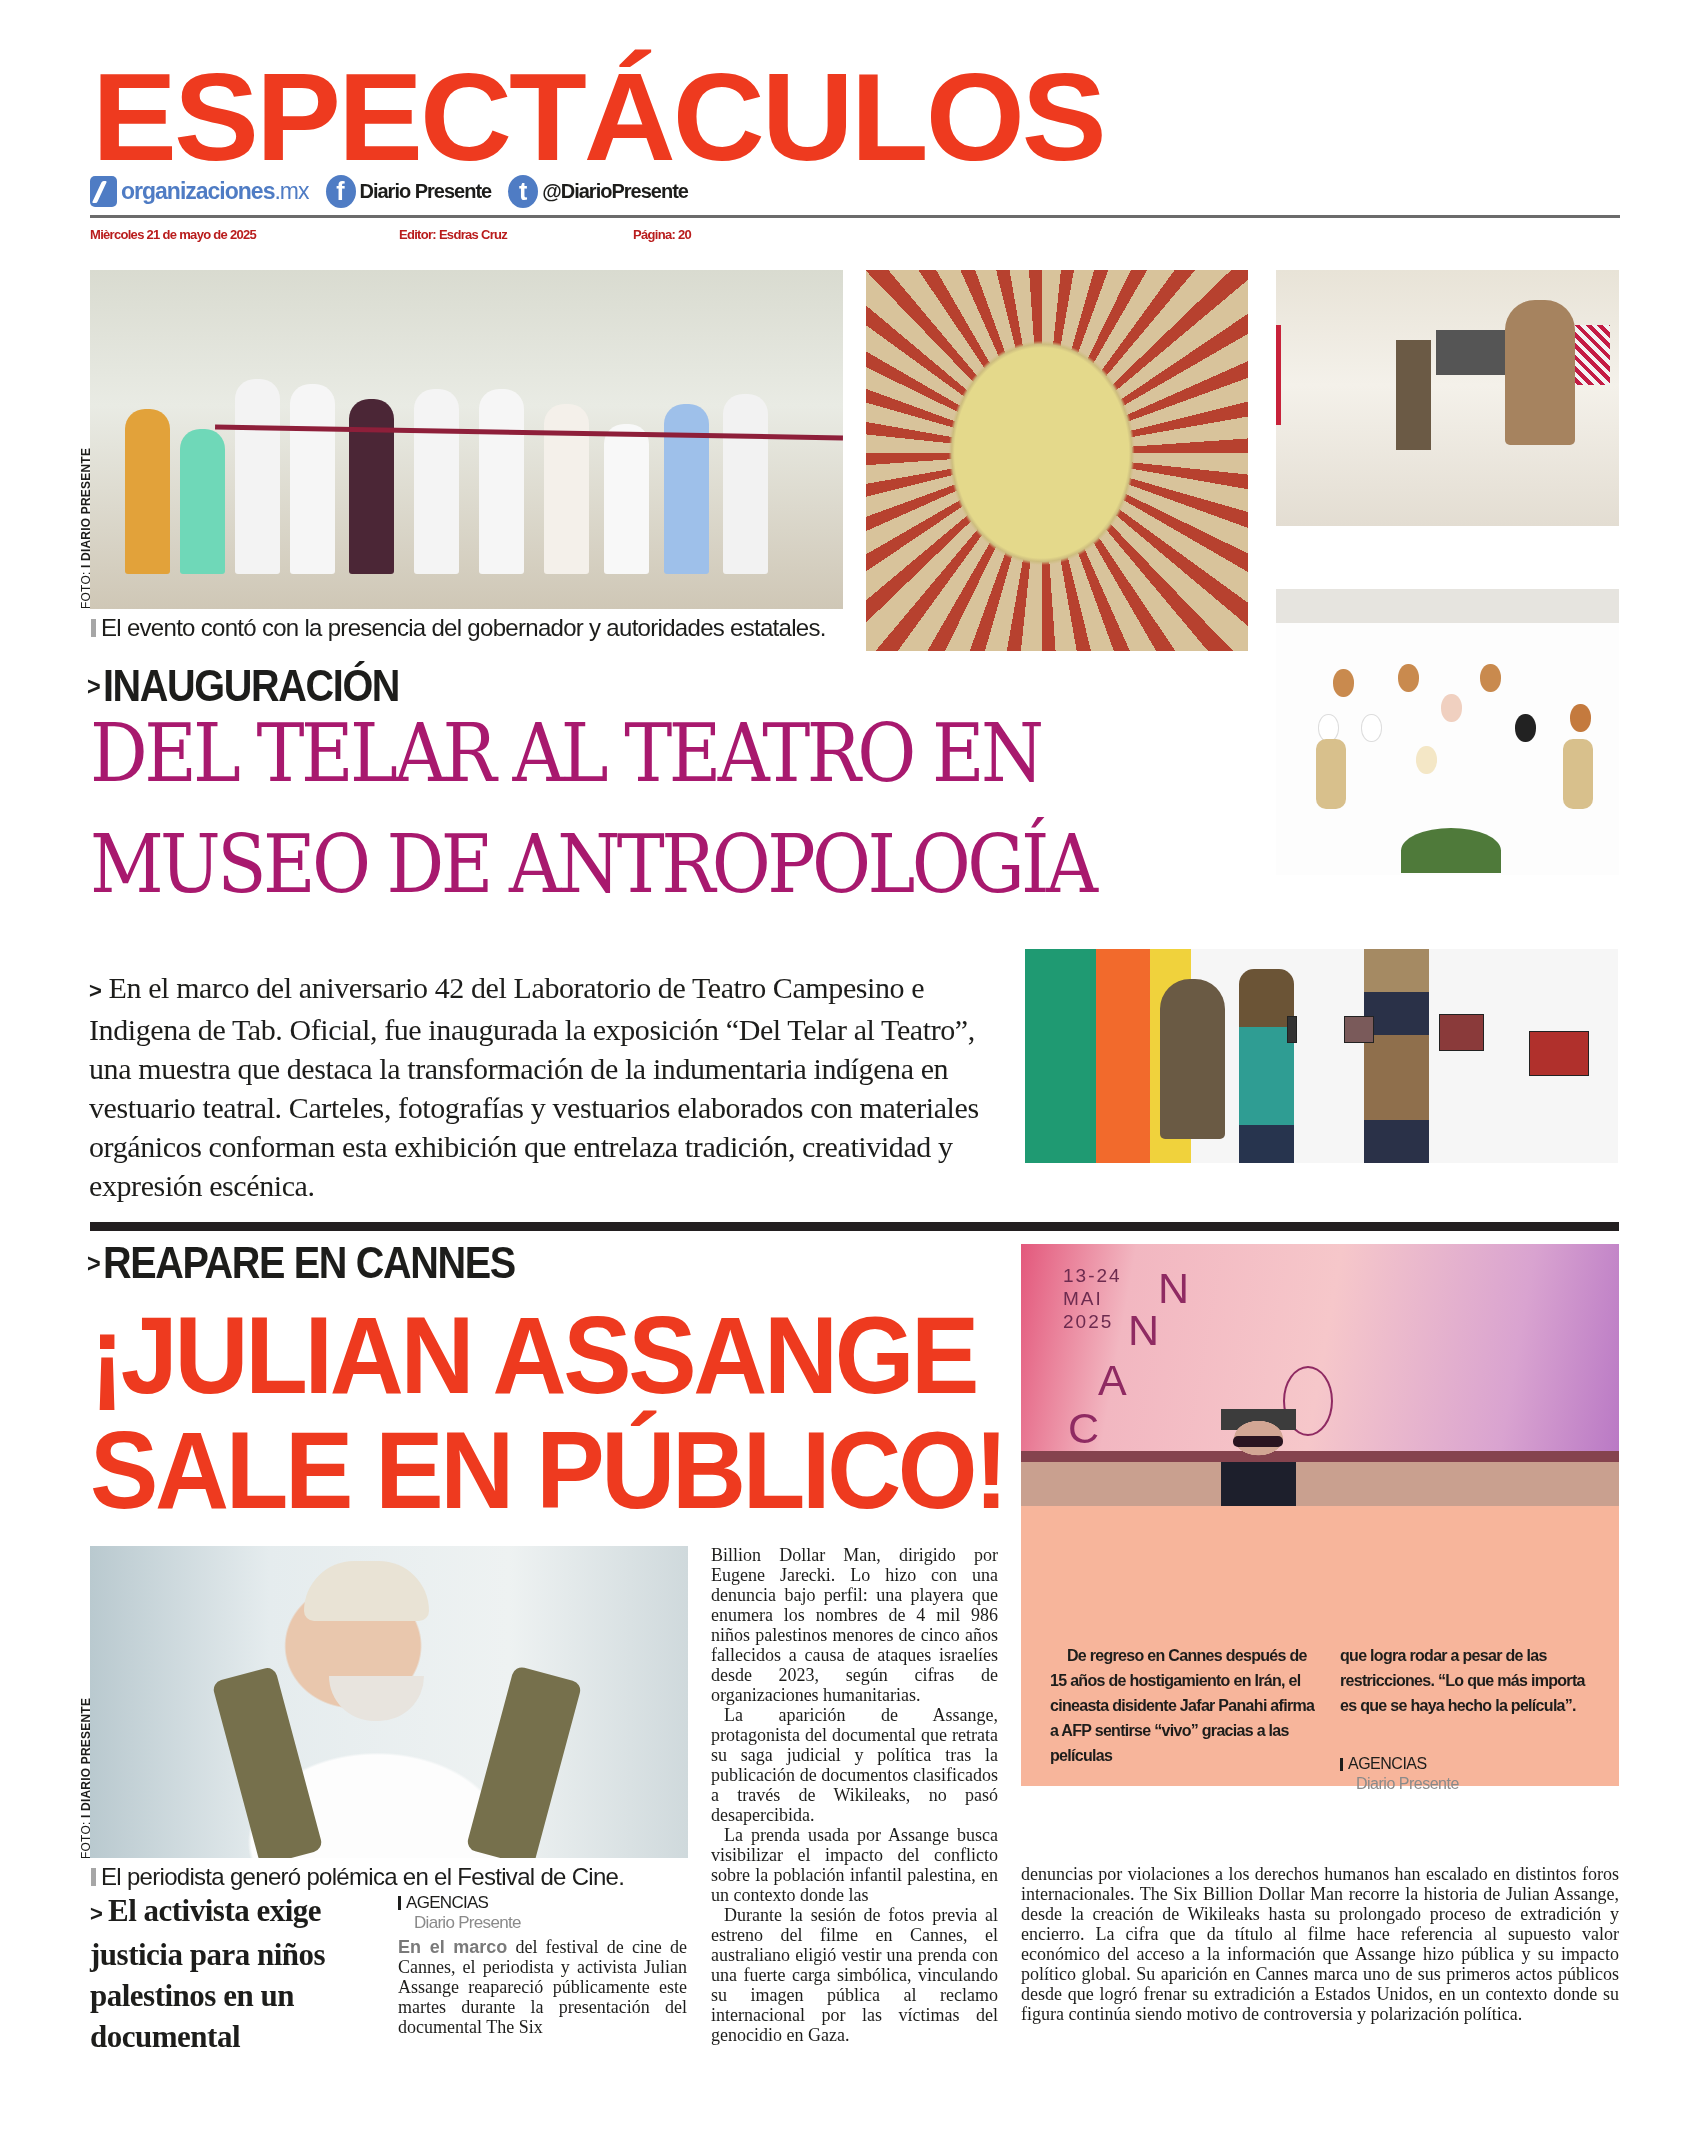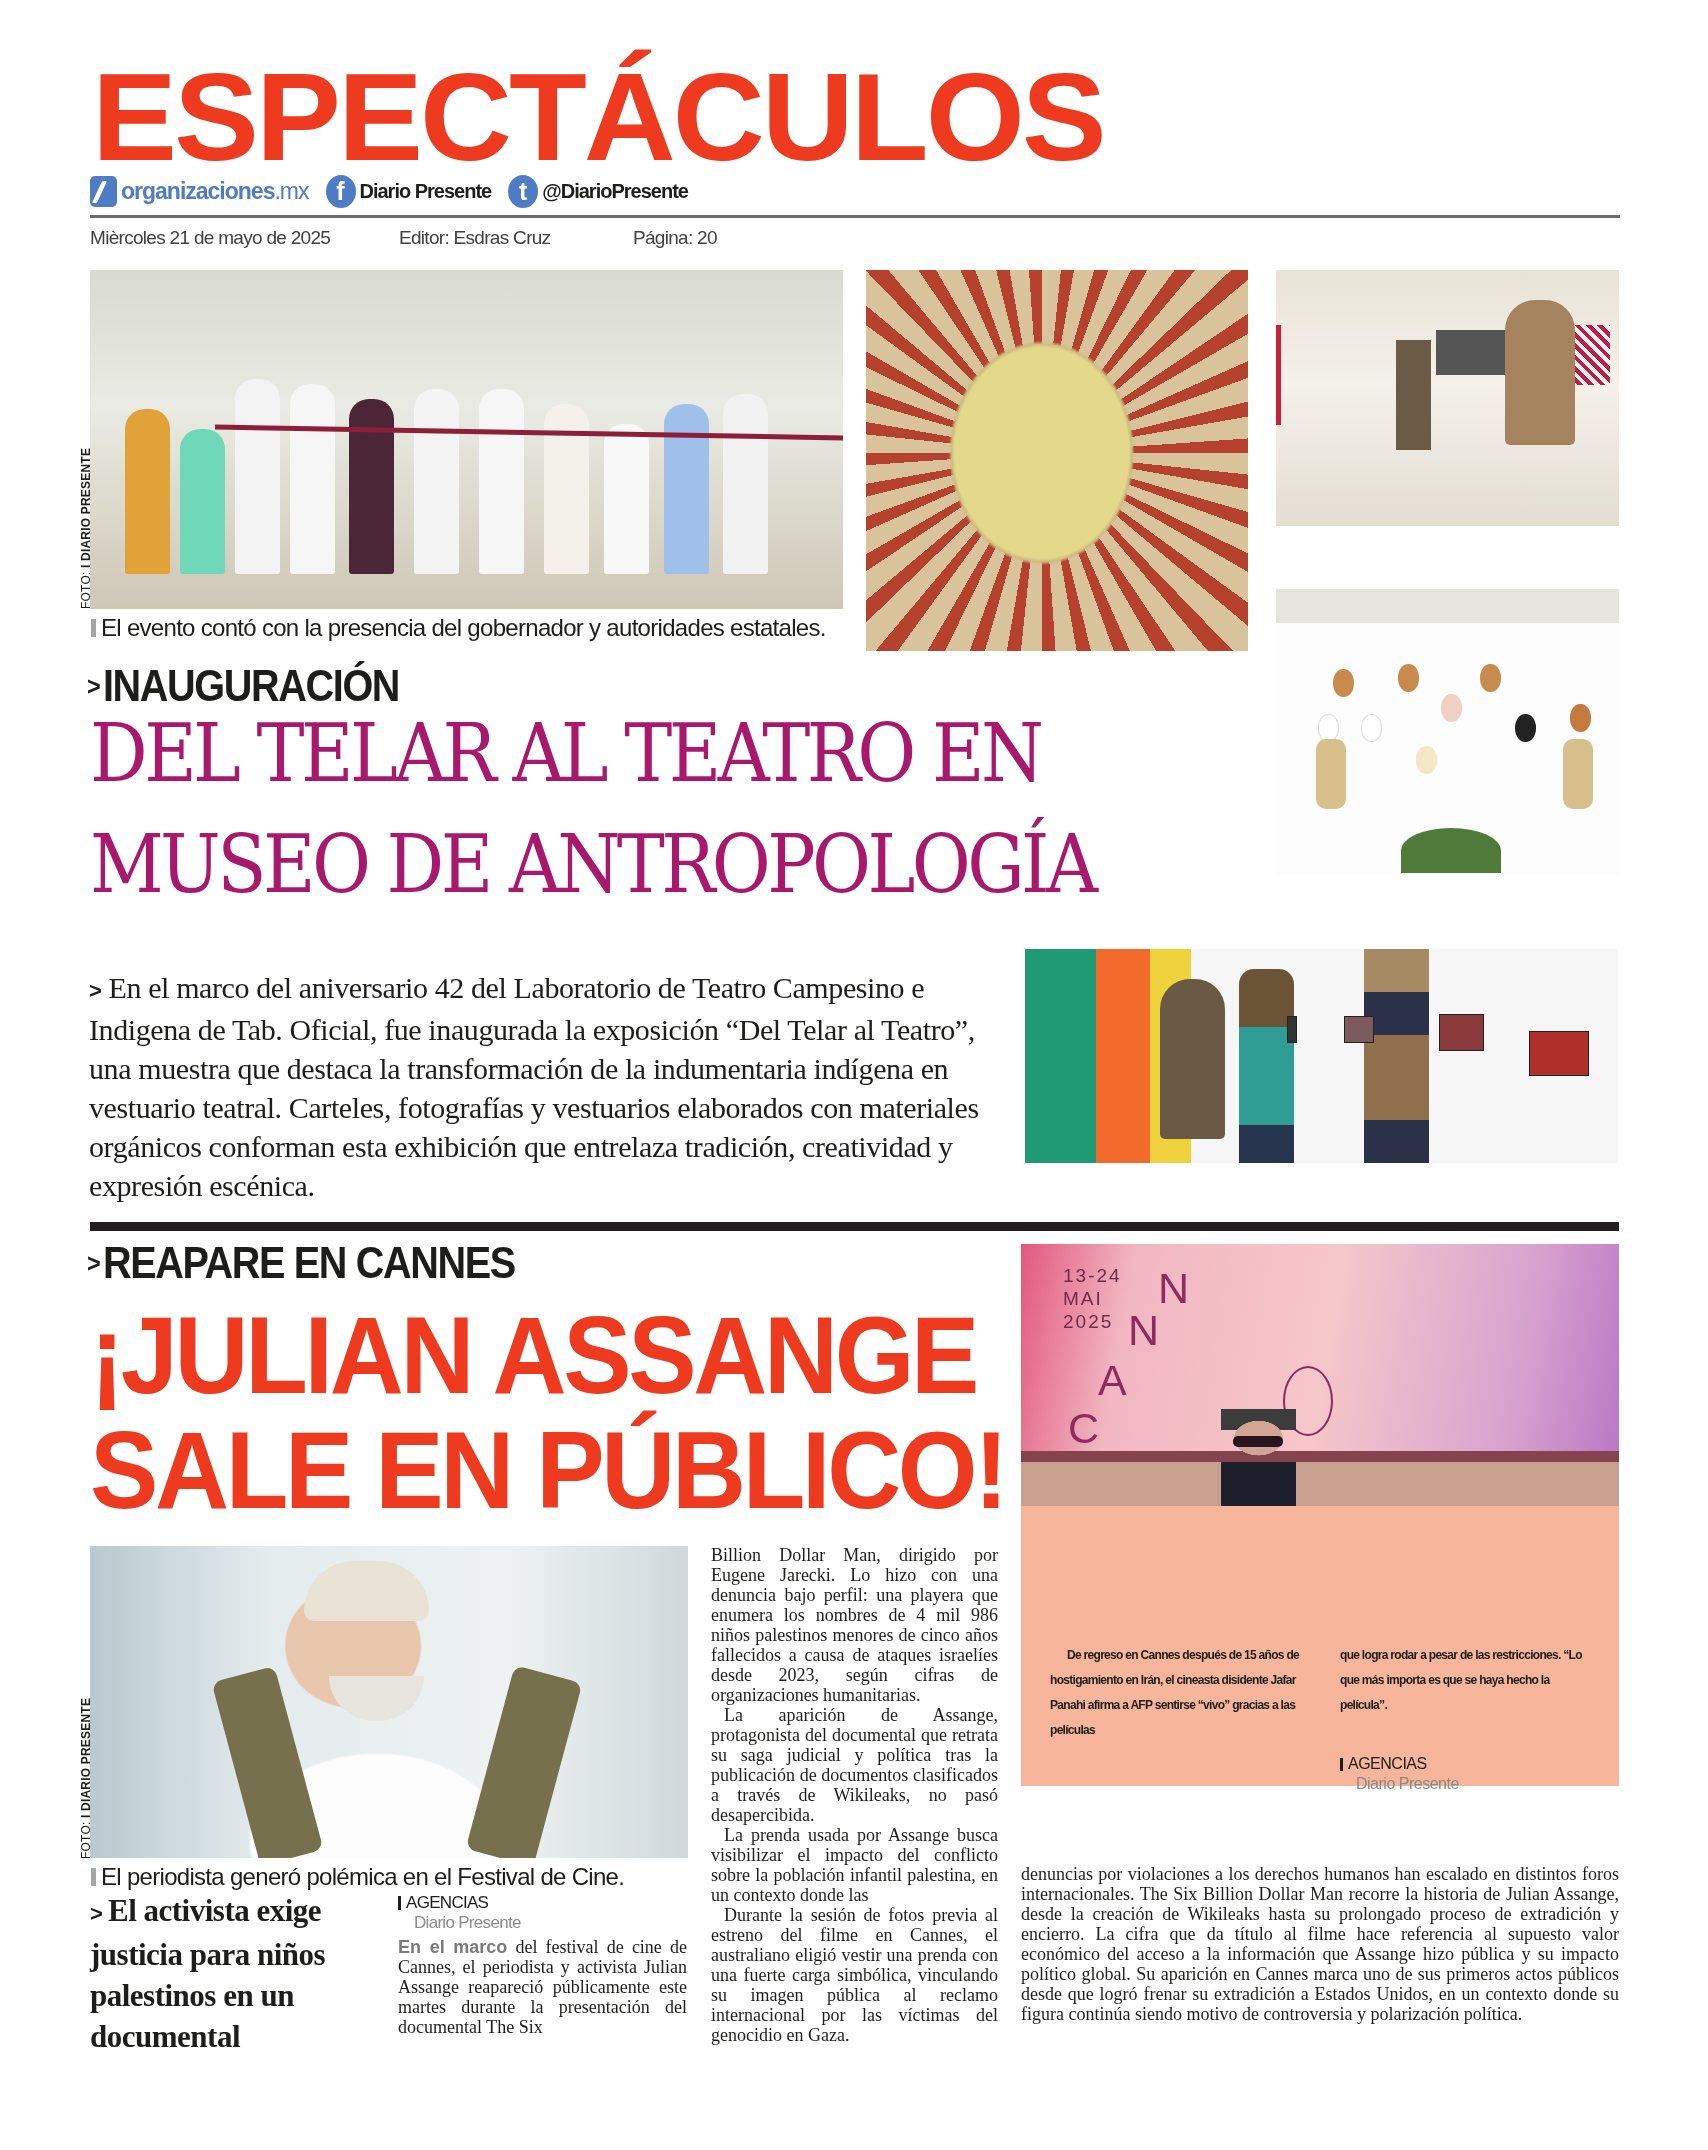--- a/index.html
+++ b/index.html
@@ -11,21 +11,21 @@
   .section-title{left:92px;top:59px;font-family:"Liberation Sans",sans-serif;font-weight:900;font-size:125px;line-height:115px;letter-spacing:-3px;color:#ee3a1f;transform:scaleX(1.02);transform-origin:left;}
   .social{left:90px;top:174px;height:35px;display:flex;align-items:center;gap:17px;}
   .social .item{display:flex;align-items:center;gap:4px;}
   .logo-badge{width:27px;height:31px;background:#4f7cc4;border-radius:5px;position:relative;}
   .logo-badge::after{content:"";position:absolute;left:7px;top:5px;width:5px;height:22px;background:#fff;transform:skewX(-25deg);border-radius:1.5px;}
   .site{font-family:"Liberation Sans",sans-serif;font-weight:700;font-size:23px;color:#4f7cc4;letter-spacing:-1px;}
   .site .tld{font-weight:400;}
   .fb-icon,.tw-icon{width:30px;height:33px;border-radius:50%;background:#4f7cc4;color:#fff;font-weight:900;font-size:25px;line-height:33px;text-align:center;font-family:"Liberation Sans",sans-serif;}
   .social .lbl{font-weight:700;font-size:20px;color:#1d1d1b;letter-spacing:-1px;}
   .rule-top{left:90px;top:215px;width:1530px;height:2.5px;background:#6b6b6b;}
-  .meta{top:227px;font-weight:400;font-size:19px;letter-spacing:-0.7px;color:#404040;}
+  .meta{top:227px;font-weight:700;font-size:13px;letter-spacing:-0.7px;color:#b91c1c;}
 
   
   .photo{overflow:hidden;}
   .ph-ribbon{left:90px;top:270px;width:753px;height:339px;background:linear-gradient(180deg,#d9dbd0 0%,#e9ebe4 40%,#cfc7b6 100%);}
   .ph-face{left:866px;top:270px;width:382px;height:381px;background:radial-gradient(ellipse 38% 46% at 46% 48%,#e4d98b 0 60%,#cdbd7f 62%,transparent 64%),repeating-conic-gradient(from 0deg at 46% 48%,#d8c39b 0 6deg,#b7412f 6deg 10deg);}
   .ph-hall{left:1276px;top:270px;width:343px;height:256px;background:linear-gradient(180deg,#e8e3d7 0%,#f4f1ea 45%,#e3ddd2 100%);}
   .ph-masks{left:1276px;top:589px;width:343px;height:286px;background:linear-gradient(180deg,#e6e4df 0 12%,#fdfdfd 12% 100%);}
   .ph-costumes{left:1025px;top:949px;width:593px;height:214px;background:linear-gradient(90deg,#1f9a72 0 12%,#f26a2c 12% 21%,#f0d23c 21% 28%,#f6f6f6 28% 100%);}
   .ph-cannes{left:1021px;top:1244px;width:598px;height:262px;background:linear-gradient(100deg,#e3587c 0%,#f2b7c1 18%,#f6c7ca 50%,#d9a3d0 80%,#b776c4 100%);}
   .ph-assange{left:90px;top:1546px;width:598px;height:312px;background:radial-gradient(ellipse 16% 28% at 44% 32%,#e9c7ad 0 70%,transparent 72%),radial-gradient(ellipse 30% 40% at 48% 95%,#fdfdfd 0 70%,transparent 72%),linear-gradient(90deg,#b9c9cf 0%,#e5ecee 30%,#eef2f2 70%,#cfd9dc 100%);}
@@ -62,21 +62,21 @@
   .byline-a .bar{width:3px;height:14px;background:#1d1d1b;}
   .byline-b{font-family:"Liberation Sans",sans-serif;font-size:17px;letter-spacing:-0.7px;color:#8a8a8a;}
   .body{font-family:"Liberation Serif",serif;font-size:18px;line-height:20px;color:#1d1d1b;text-align:justify;hyphens:manual;}
   .body p{text-indent:0;}
   .body p.ind{text-indent:13px;}
   .body .lead-in{font-family:"Liberation Sans",sans-serif;font-weight:700;color:#7a7a7a;}
 
   
   .panahi-box{left:1021px;top:1506px;width:598px;height:280px;background:#f7b59b;}
   .panahi-title{position:absolute;left:25px;top:31px;font-family:"DejaVu Serif",serif;font-size:50px;letter-spacing:0.5px;color:#1d1d1b;white-space:nowrap;}
-  .panahi-text{position:absolute;font-family:"Liberation Sans",sans-serif;font-size:12px;line-height:25px;color:#1d1d1b;letter-spacing:-0.7px;}
+  .panahi-text{position:absolute;font-family:"Liberation Sans",sans-serif;font-size:16px;line-height:25px;color:#1d1d1b;letter-spacing:-0.7px;}
   .panahi-by{position:absolute;font-family:"Liberation Sans",sans-serif;font-size:16px;letter-spacing:-0.5px;}
 </style>
 </head>
 <body>
 
 <div class="abs section-title">ESPECTÁCULOS</div>
 
 <div class="abs social">
   <div class="item">
     <span class="logo-badge"></span>

